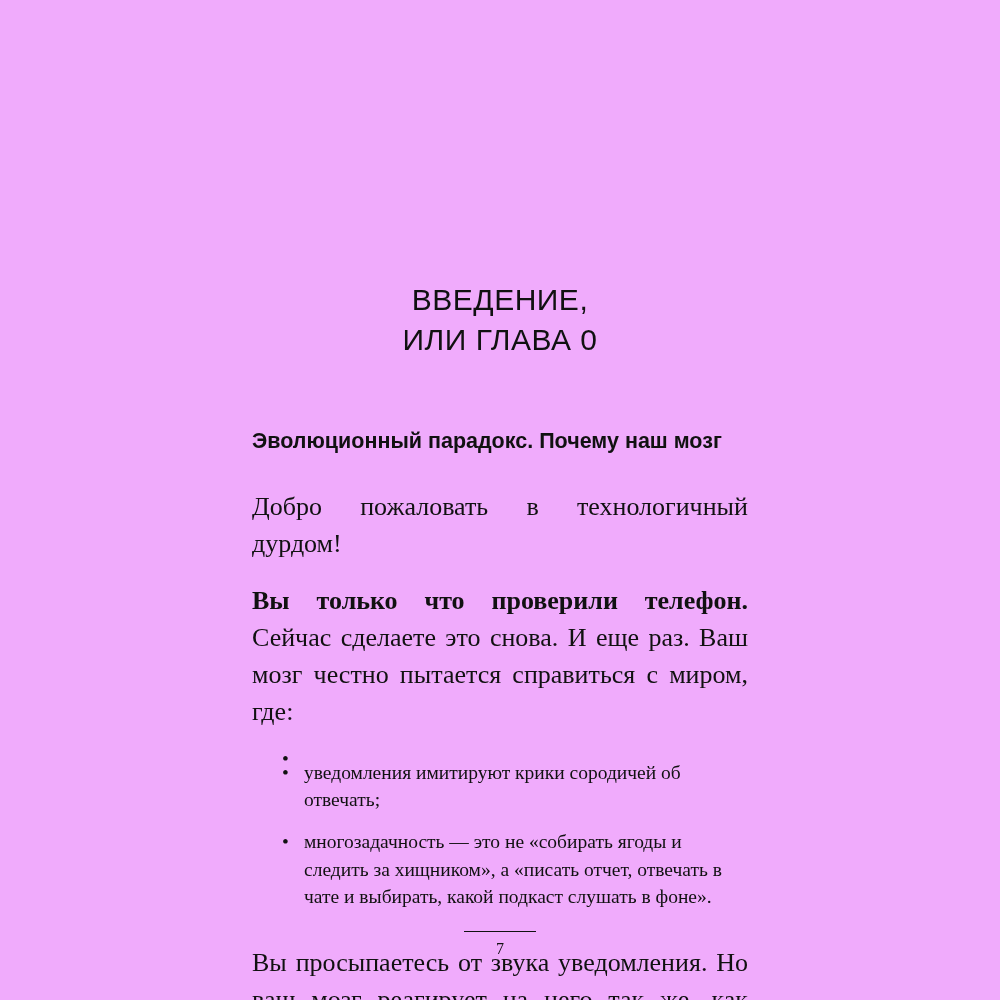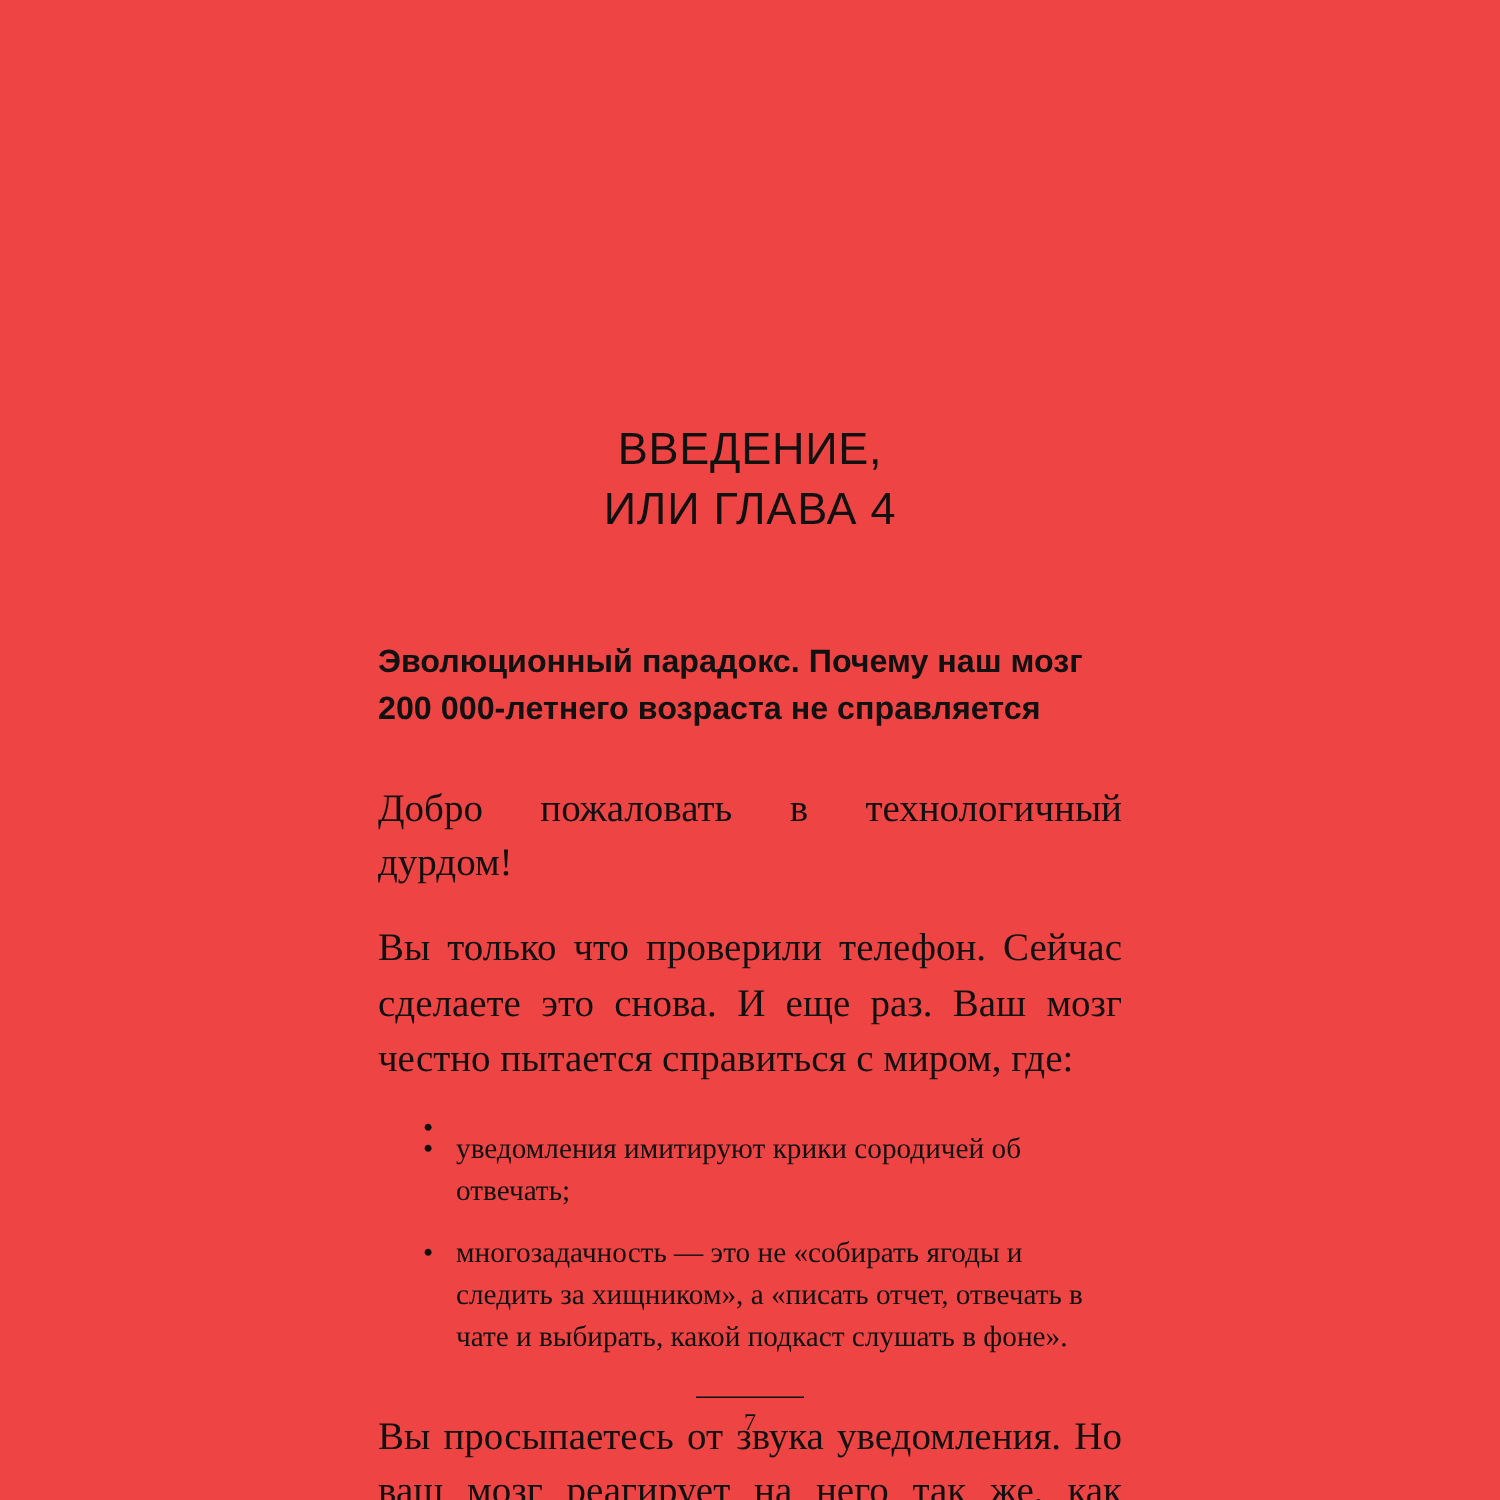--- a/index.html
+++ b/index.html
@@ -4,21 +4,21 @@
 <style>
   html, body {
     margin: 0;
     padding: 0;
     background: #ffffff;
   }
   .page {
     position: relative;
     width: 1000px;
     height: 1000px;
-    background: #ef4444;
+    background: #f0abfc;
     overflow: hidden;
     font-family: "Liberation Serif", serif;
     color: #1a1a1a;
   }
   .content {
     position: absolute;
     left: 252px;
     top: 0;
     width: 496px;
     height: 1000px;
@@ -57,21 +57,21 @@
     font-family: "Liberation Serif", serif;
     font-size: 26px;
     line-height: 1.42;
     text-align: justify;
     color: #111111;
   }
   p.first-para {
     padding-top: 32px;
   }
   .lead-in {
-    font-weight: 400;
+    font-weight: 700;
   }
   ul.bullets {
     margin: 0;
     padding: 14px 0 0 0;
     list-style: none;
   }
   ul.bullets li {
     position: relative;
     margin: 0 0 14px 0;
     padding-left: 52px;
@@ -111,26 +111,25 @@
   }
 </style>
 </head>
 <body>
 
 <div class="page">
   <div class="content">
 
     <h1 class="chapter-title">
       <span class="line">ВВЕДЕНИЕ,</span>
-      <span class="line">ИЛИ ГЛАВА 4</span>
+      <span class="line">ИЛИ ГЛАВА 0</span>
     </h1>
 
     <h2 class="subtitle">
       <span class="line">Эволюционный парадокс. Почему наш мозг</span>
-      <span class="line">200 000-летнего возраста не справляется</span>
     </h2>
 
     <p class="body-text first-para">Добро пожаловать в технологичный дурдом!</p>
 
     <p class="body-text">
       <span class="lead-in">Вы только что проверили телефон.</span><span> Сейчас сделаете это снова. И еще раз. Ваш мозг честно пытается справиться с миром, где:</span>
     </p>
 
     <ul class="bullets">
       <li>

